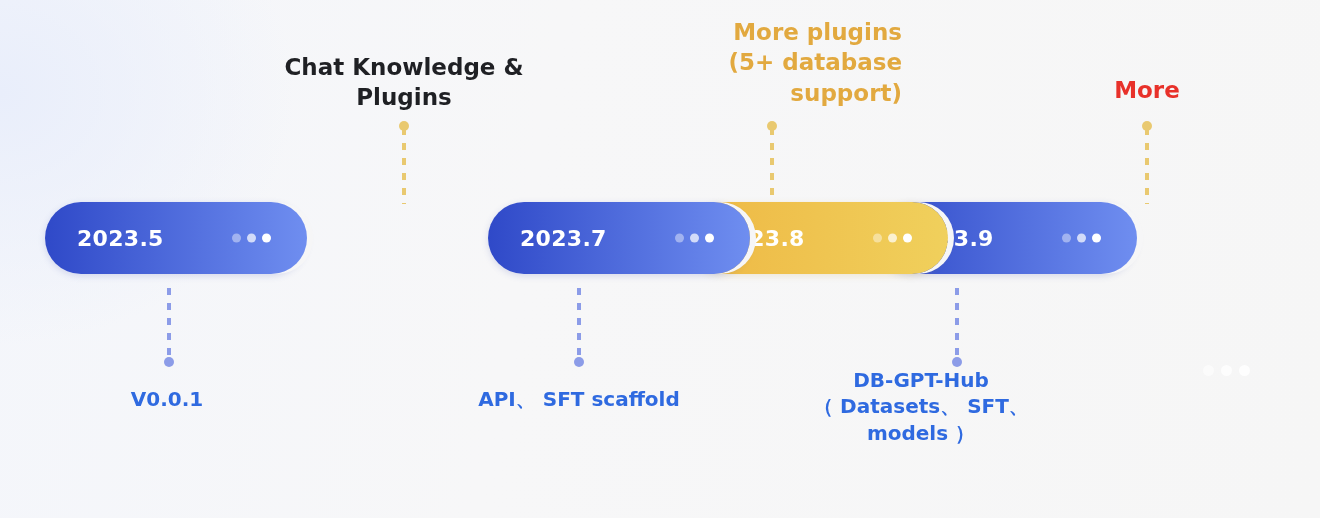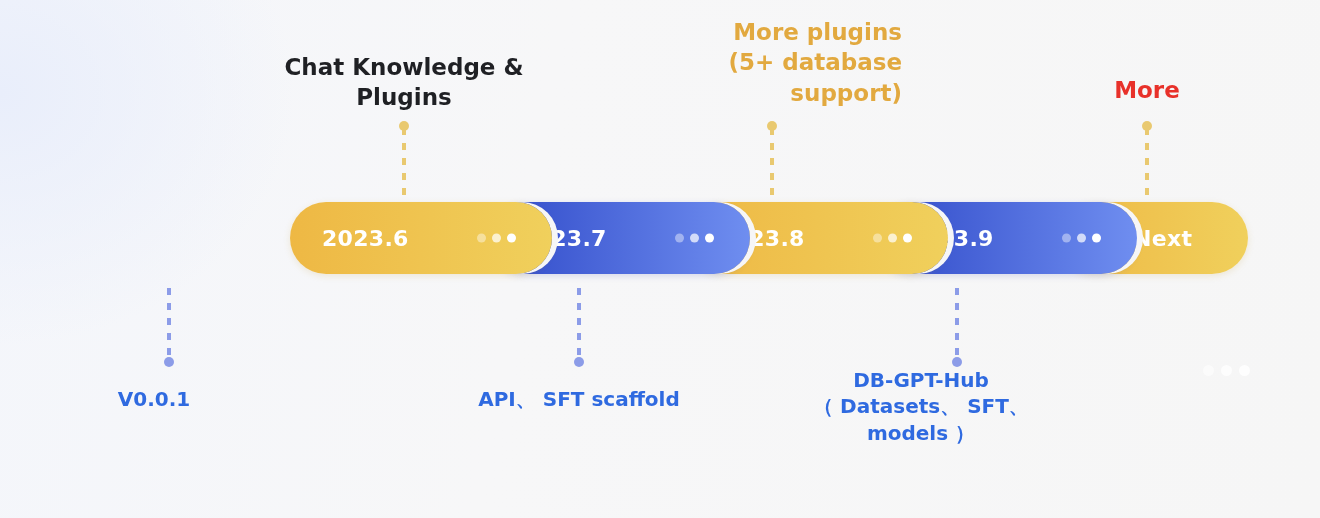--- a/index.html
+++ b/index.html
@@ -144,22 +144,22 @@
   }
   .deco-dots i:nth-child(1) { opacity: 0.55; }
   .deco-dots i:nth-child(2) { opacity: 0.75; }
 </style>
 </head>
 <body>
 
 <div id="roadmap">
 
   <div class="bar" id="bar">
-      <div class="seg s1 amber" style="left: 245px; width: 262px; background: linear-gradient(90deg, rgb(238, 184, 68) 0%, rgb(240, 208, 92) 100%);">
-        <span class="seg-label" style="left: 32px;">2023.6</span>
+      <div class="seg s0 blue" style="left: 0px; width: 262px; background: linear-gradient(90deg, rgb(47, 73, 200) 0%, rgb(111, 142, 240) 100%);">
+        <span class="seg-label" style="left: 32px;">2023.5</span>
         <span class="dots" style="left: 187px;">
           <i></i>
           <i></i>
           <i></i>
         </span>
       </div>
       <div class="seg s2 blue" style="left: 443px; width: 262px; background: linear-gradient(90deg, rgb(47, 73, 200) 0%, rgb(111, 142, 240) 100%);">
         <span class="seg-label" style="left: 32px;">2023.7</span>
         <span class="dots" style="left: 187px;">
           <i></i>
@@ -175,23 +175,20 @@
           <i></i>
         </span>
       </div>
       <div class="seg s4 blue" style="left: 830px; width: 262px; background: linear-gradient(90deg, rgb(47, 73, 200) 0%, rgb(111, 142, 240) 100%);">
         <span class="seg-label" style="left: 32px;">2023.9</span>
         <span class="dots" style="left: 187px;">
           <i></i>
           <i></i>
           <i></i>
         </span>
-      </div>
-      <div class="seg s5 amber last" style="left: 1013px; width: 190px; background: linear-gradient(90deg, rgb(238, 184, 68) 0%, rgb(240, 208, 92) 100%);">
-        <span class="seg-label" style="left: 75px;">Next</span>
       </div>
     </div>
 
   <div id="callout-layer">
       <div class="conn amber" style="left: 401px; top: 128px; height: 76px;">
         <div class="line"></div>
         <div class="knob"></div>
       </div>
       <div class="callout top-dark" style="left: 234px; top: 52px; width: 340px;">Chat Knowledge &amp;
 Plugins</div>
@@ -204,21 +201,21 @@
 support)</div>
       <div class="conn amber" style="left: 1144px; top: 128px; height: 76px;">
         <div class="line"></div>
         <div class="knob"></div>
       </div>
       <div class="callout top-red" style="left: 1047px; top: 75px; width: 200px;">More</div>
       <div class="conn blue" style="left: 166px; top: 288px; height: 72px;">
         <div class="line"></div>
         <div class="knob"></div>
       </div>
-      <div class="callout bottom" style="left: 34px; top: 386px; width: 240px;">V0.0.1</div>
+      <div class="callout bottom" style="left: 47px; top: 386px; width: 240px;">V0.0.1</div>
       <div class="conn blue" style="left: 576px; top: 288px; height: 72px;">
         <div class="line"></div>
         <div class="knob"></div>
       </div>
       <div class="callout bottom" style="left: 429px; top: 386px; width: 300px;">API、 SFT scaffold</div>
       <div class="conn blue" style="left: 954px; top: 288px; height: 72px;">
         <div class="line"></div>
         <div class="knob"></div>
       </div>
       <div class="callout bottom" style="left: 776px; top: 367px; width: 290px;">DB-GPT-Hub

